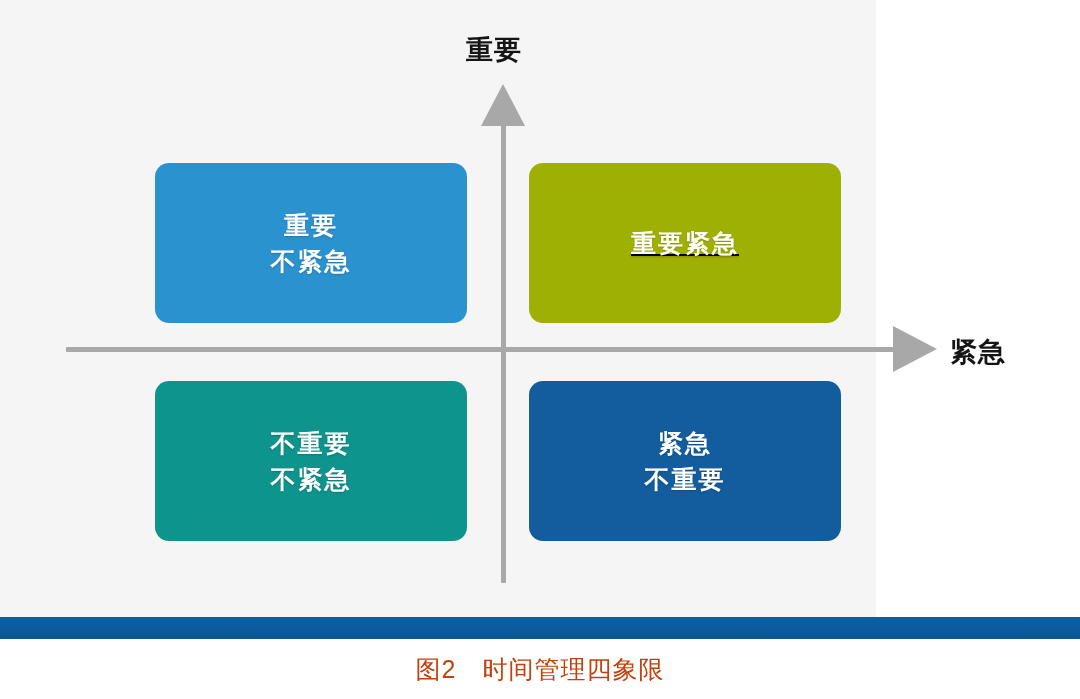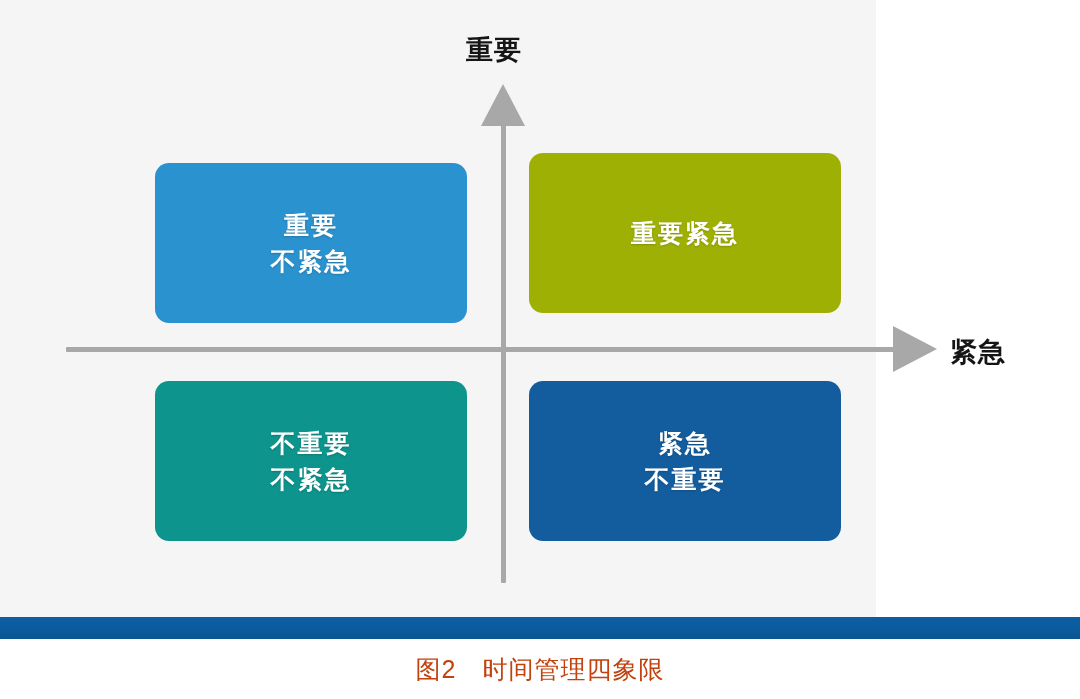--- a/index.html
+++ b/index.html
@@ -124,22 +124,23 @@
     white-space: nowrap;
   }
 
   #q-important-not-urgent {
     left: 155px;
     top: 163px;
     background: #2a92ce;
   }
   #q-important-urgent {
     left: 529px;
-    top: 153px;
+    top: 163px;
     background: #9fb005;
+    text-decoration: underline;
   }
   #q-not-important-not-urgent {
     left: 155px;
     top: 381px;
     background: #0d948c;
   }
   #q-urgent-not-important {
     left: 529px;
     top: 381px;
     background: #135d9e;

